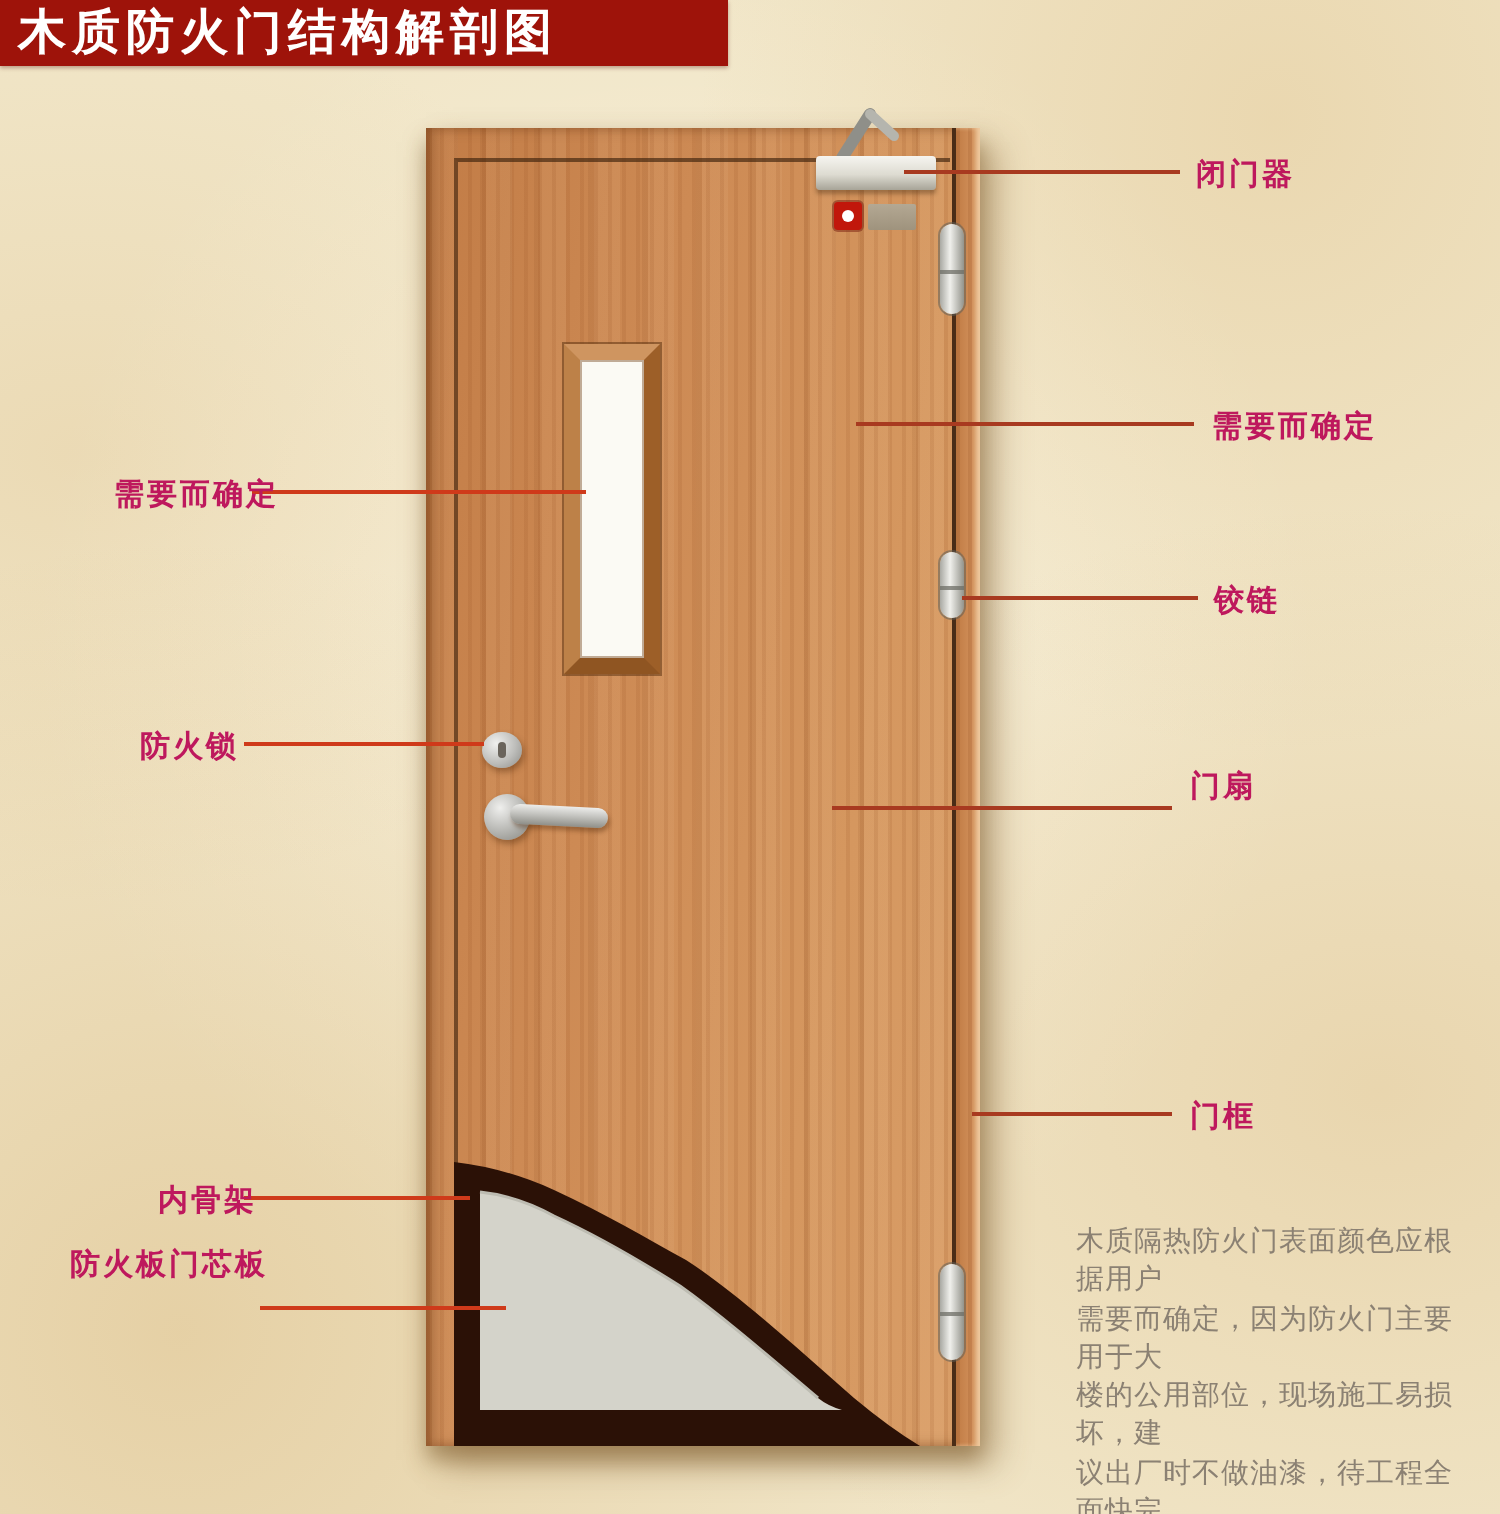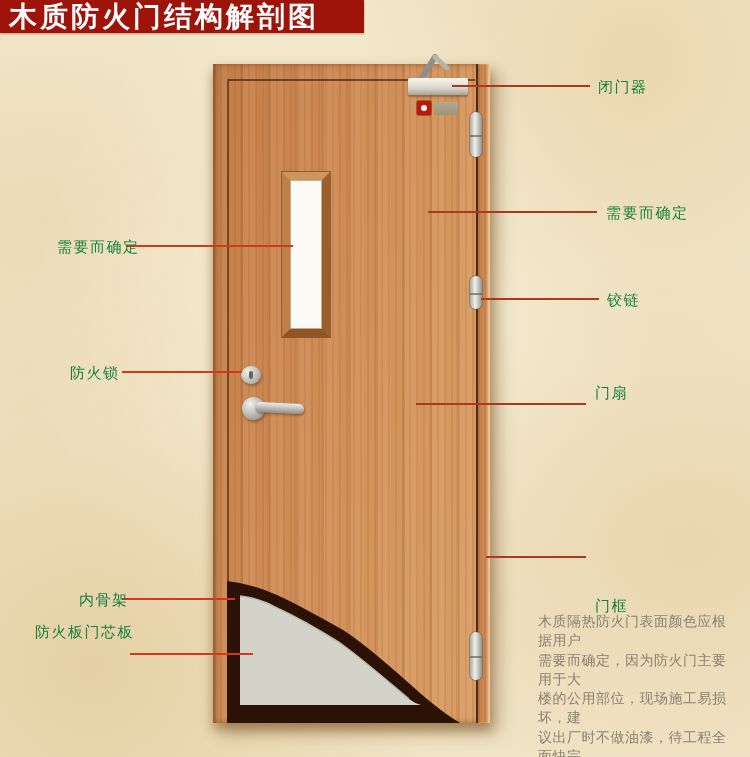--- a/index.html
+++ b/index.html
@@ -17,21 +17,21 @@
   }
   .abs{ position:absolute; }
 
   
   .banner{
     left:0; top:11; width:364px; height:33px;
     background:#9e130a; z-index:6;
     box-shadow:0 1px 2px rgba(90,20,10,.35);
   }
   .banner .t{
-    color:#ffffff; font-weight:bold; font-size:28px; line-height:33px;
+    color:#ffffff; font-weight:bold; font-size:24px; line-height:33px;
     letter-spacing:3px; padding-left:9px; white-space:nowrap;
   }
 
   
   .door{
     left:213px; top:64px; width:277px; height:659px; z-index:1;
     background:
       repeating-linear-gradient(90deg, rgba(148,78,32,.14) 0 2px, rgba(255,255,255,0) 2px 7px),
       repeating-linear-gradient(90deg, rgba(120,60,20,.10) 0 3px, rgba(255,220,180,.08) 3px 16px, rgba(255,255,255,0) 16px 27px),
       linear-gradient(100deg,#c27c46 0%, #cd8a54 35%, #d5975f 70%, #d99e68 100%);
@@ -113,22 +113,22 @@
   .hinge.h3{ top:568px; height:48px; }
   .cutaway-svg{ left:0; top:0; width:277px; height:659px; }
 
   
   .line{ height:2px; z-index:5; }
   .line.right{ background:#a83a20; }
   .line.left{ background:#cf3a1a; }
 
   
   .plabel{
-    z-index:6; color:#15803d; font-size:15px; letter-spacing:1.5px;
-    white-space:nowrap; font-weight:400;
+    z-index:6; color:#be185d; font-size:15px; letter-spacing:1.5px;
+    white-space:nowrap; font-weight:700;
   }
 
   
   .desc{
     left:538px; top:612px; width:195px; z-index:6;
     color:#8b8173; font-size:14px; line-height:19.3px; letter-spacing:.5px;
     white-space:pre-line;
   }
 </style>
 </head>
@@ -190,20 +190,20 @@
 
 <div class="abs plabel" style="left:57px; top:238px;">需要而确定</div>
 <div class="abs plabel" style="left:70px; top:364px;">防火锁</div>
 <div class="abs plabel" style="left:67px; top:591px;margin-left:12px;">内骨架</div>
 <div class="abs plabel" style="left:35px; top:623px;text-align:right;">防火板门芯板</div>
 
 <div class="abs plabel" style="left:598px; top:78px;">闭门器</div>
 <div class="abs plabel" style="left:606px; top:204px;">需要而确定</div>
 <div class="abs plabel" style="left:607px; top:291px;">铰链</div>
 <div class="abs plabel" style="left:595px; top:384px;">门扇</div>
-<div class="abs plabel" style="left:595px; top:549px;margin-top:48px;">门框</div>
+<div class="abs plabel" style="left:595px; top:549px;">门框</div>
 
 <div class="abs desc">木质隔热防火门表面颜色应根据用户
 需要而确定，因为防火门主要用于大
 楼的公用部位，现场施工易损坏，建
 议出厂时不做油漆，待工程全面快完
 工时，在现场做油漆。达到更科学化
 更人性化的服务。</div>
 
 </body></html>

